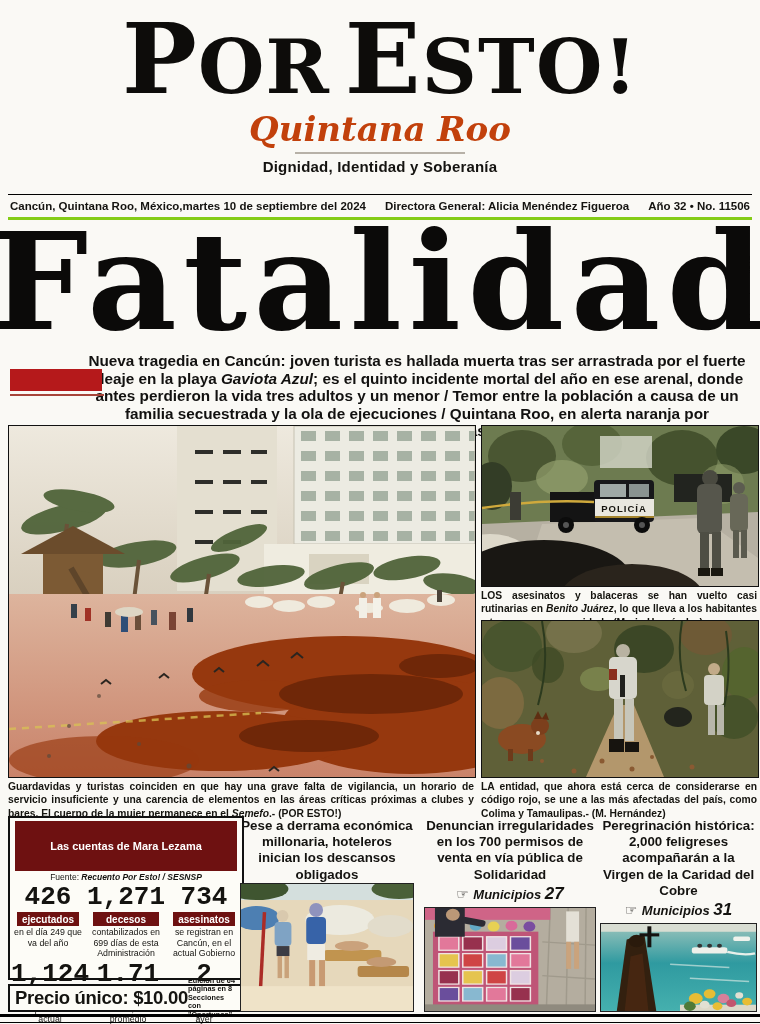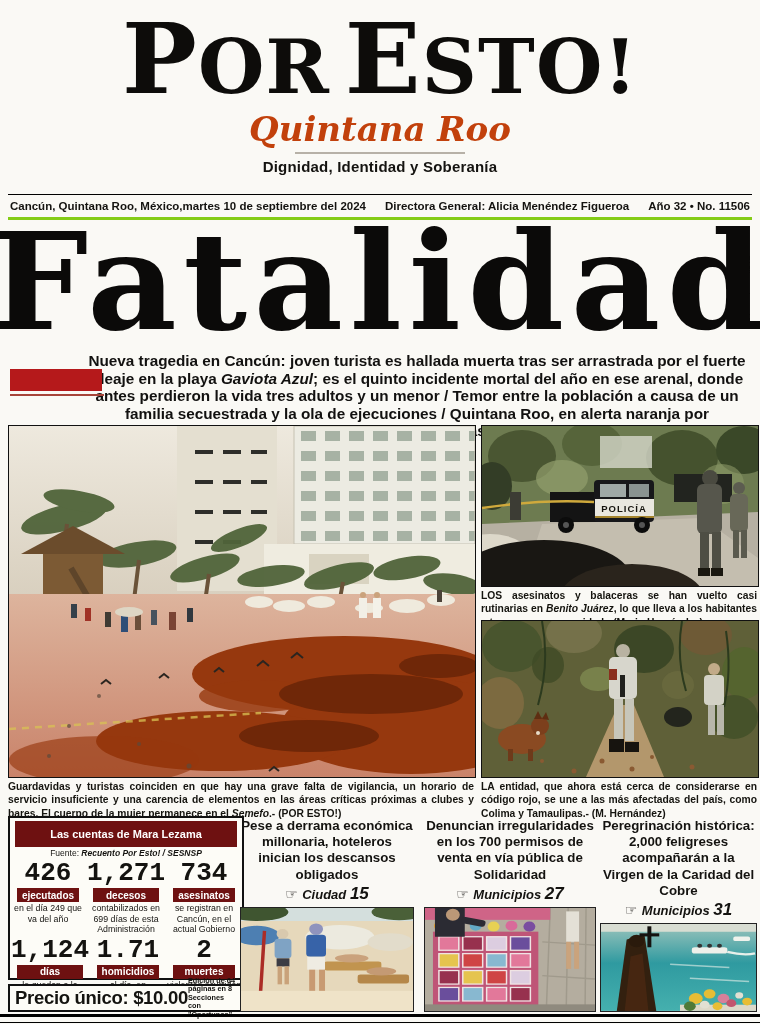--- a/index.html
+++ b/index.html
@@ -44,21 +44,21 @@
   .photo{position:absolute;border:1.5px solid #111;background:#ddd;overflow:hidden;}
   .photo svg{display:block;width:100%;height:100%;}
   .caption{position:absolute;font-size:10.3px;font-weight:bold;line-height:1.3;
            text-align:justify;color:#15140f;}
   .caption .it{font-style:italic;}
 
   
   .stats{position:absolute;left:8px;top:816px;width:232px;height:160px;
          border:2px solid #111;background:#fdfcf7;}
   .stats-head{margin:3px 5px 1px;background:#6e1111;color:#fff;font-size:11px;
-              font-weight:bold;text-align:center;padding:7px 0;}
+              font-weight:bold;text-align:center;padding:19px 0;}
   .stats-src{font-size:8.5px;text-align:center;margin:1px 0 2px;}
   .stats-src .src-b{font-weight:bold;font-style:italic;}
   .stats-row{display:flex;margin-top:2px;}
   .stat{flex:1;text-align:center;padding:0 1px;}
   .stat-num{font-family:Liberation Mono, monospace;font-weight:bold;font-size:26px;line-height:1;}
   .stat-badge{background:#6e1111;color:#fff;font-size:10px;font-weight:bold;
               margin:2px 6px 1px;padding:1.5px 0;}
   .stat-desc{font-size:8.8px;line-height:1.2;}
 
   
@@ -377,24 +377,20 @@
     </div>
   </div>
 
   <div class="price">
     <span class="price-label">Precio único: $10.00</span>
     <span class="price-note">Edición de 64 páginas en 8 Secciones con "Oportunos"</span>
   </div>
 
   <div class="teaser" style="left:240px;width:174px;">
     <div class="teaser-text">Pese a derrama económica millonaria, hoteleros inician los descansos obligados</div>
-    <div class="teaser-ref">
-      <span class="pointer">☞</span>
-      <span class="ref-it">Ciudad </span><span class="ref-num">15</span>
-    </div>
     <div class="teaser-photo">
       <svg viewBox="0 0 174 127" preserveAspectRatio="none">
         <rect width="174" height="127" fill="#e6d8bb"></rect>
         <rect width="174" height="16" fill="#d4dfdd"></rect>
         <ellipse cx="16" cy="5" rx="32" ry="11" fill="#3f5530"></ellipse>
         <ellipse cx="160" cy="5" rx="28" ry="10" fill="#4a6038"></ellipse>
         <ellipse cx="16" cy="34" rx="23" ry="12" fill="#4d7fb2"></ellipse>
         <ellipse cx="100" cy="36" rx="35" ry="15" fill="#eceadf"></ellipse>
         <ellipse cx="151" cy="42" rx="23" ry="11" fill="#e2dccb"></ellipse>
         <rect x="84" y="66" width="58" height="11" rx="3" fill="#c1944f"></rect>

